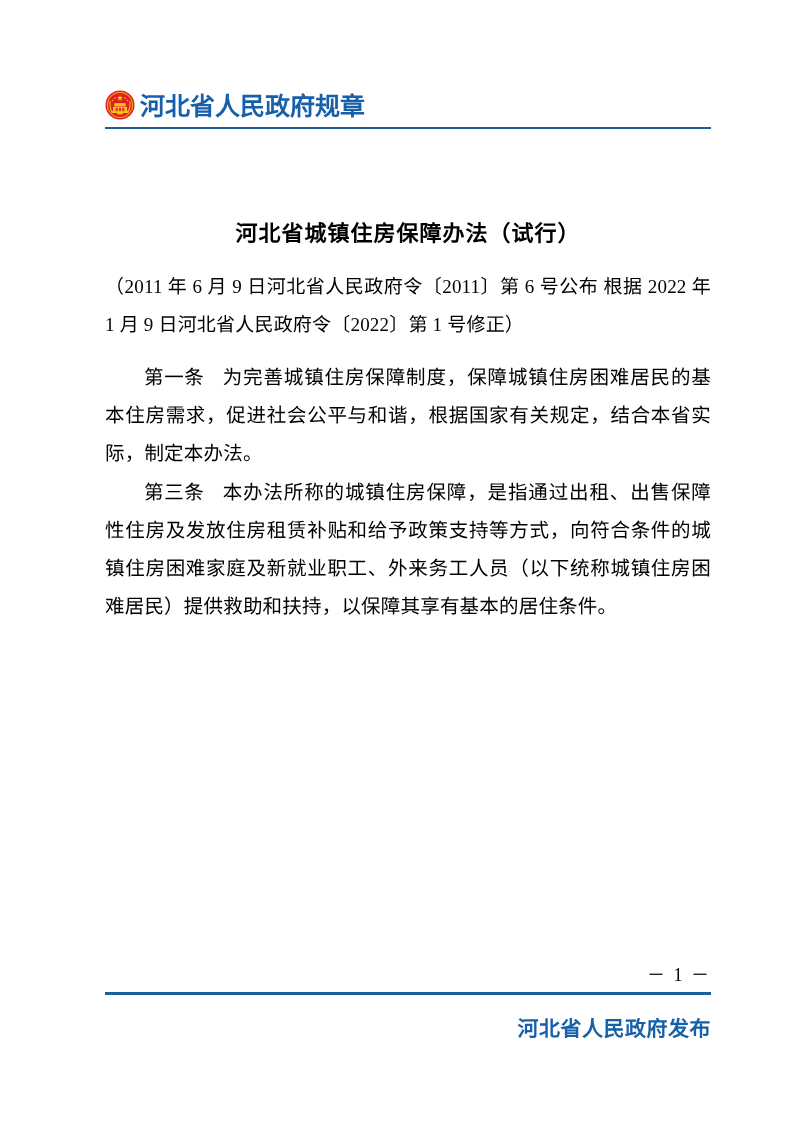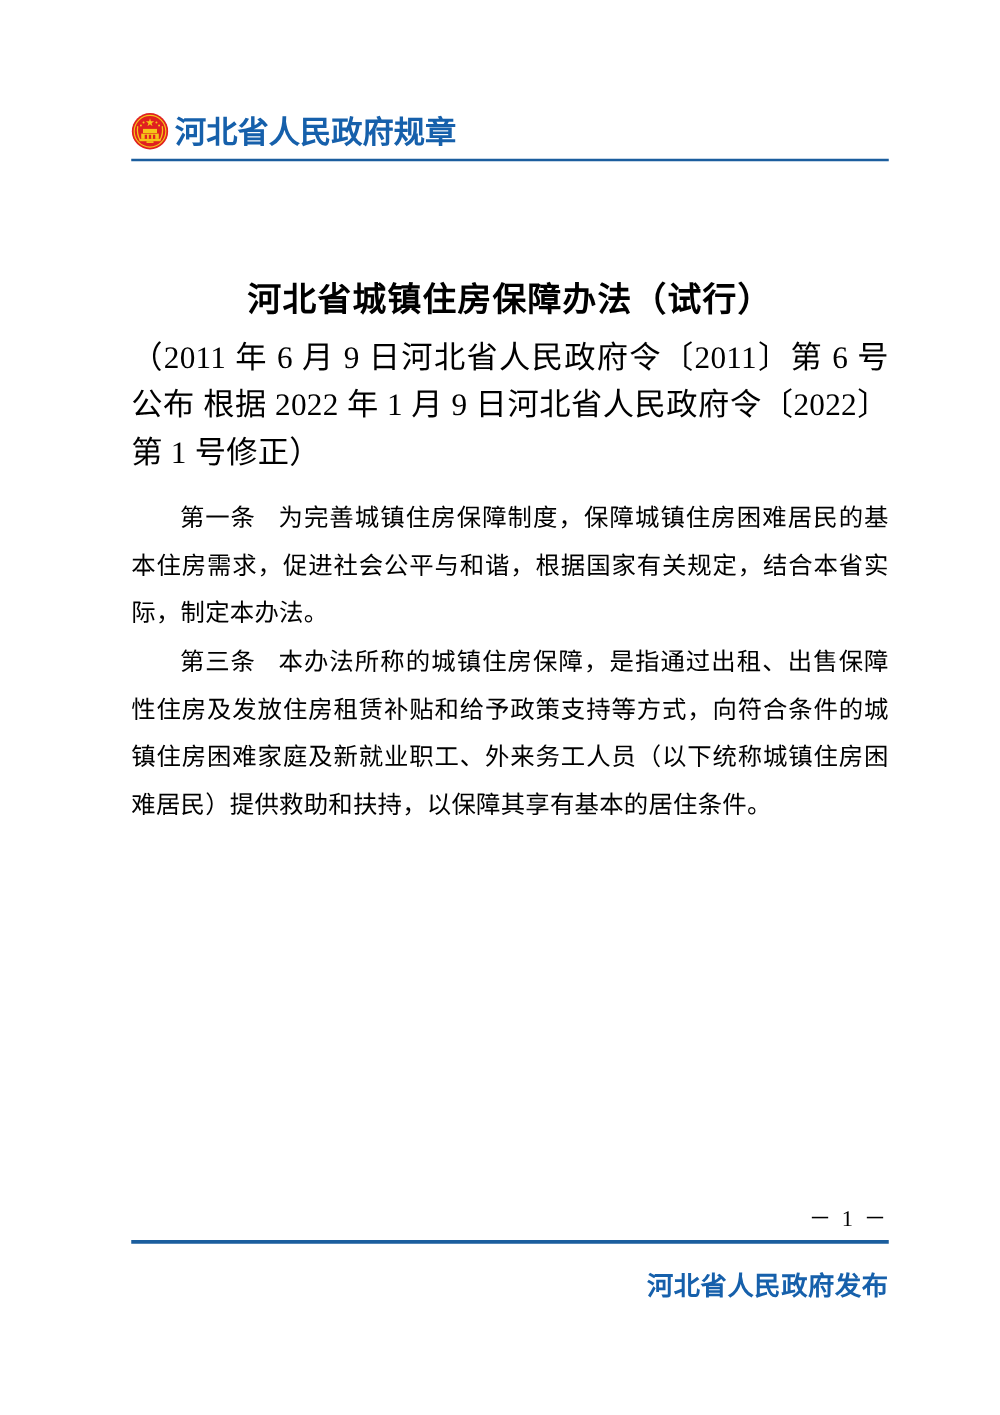--- a/index.html
+++ b/index.html
@@ -68,38 +68,38 @@
 
   
   .doc-title {
     position: absolute;
     left: 105px;
     top: 205px;
     width: 606px;
     text-align: center;
     font-family: "Liberation Sans", "DejaVu Sans", sans-serif;
     font-weight: bold;
-    font-size: 27px;
+    font-size: 22px;
     letter-spacing: 1px;
     color: #000000;
     line-height: 1.3;
     white-space: nowrap;
   }
 
   
   .body-col {
     position: absolute;
     left: 105px;
     top: 268px;
     width: 606px;
   }
 
   .promulgation {
     font-family: "Liberation Serif", "DejaVu Serif", serif;
-    font-size: 25px;
+    font-size: 19px;
     line-height: 38px;
     text-align: justify;
     text-justify: inter-ideograph;
     letter-spacing: 0.2px;
     margin: 0 0 14px 0;
     text-indent: 0;
   }
 
   .chapter {
     text-align: center;

